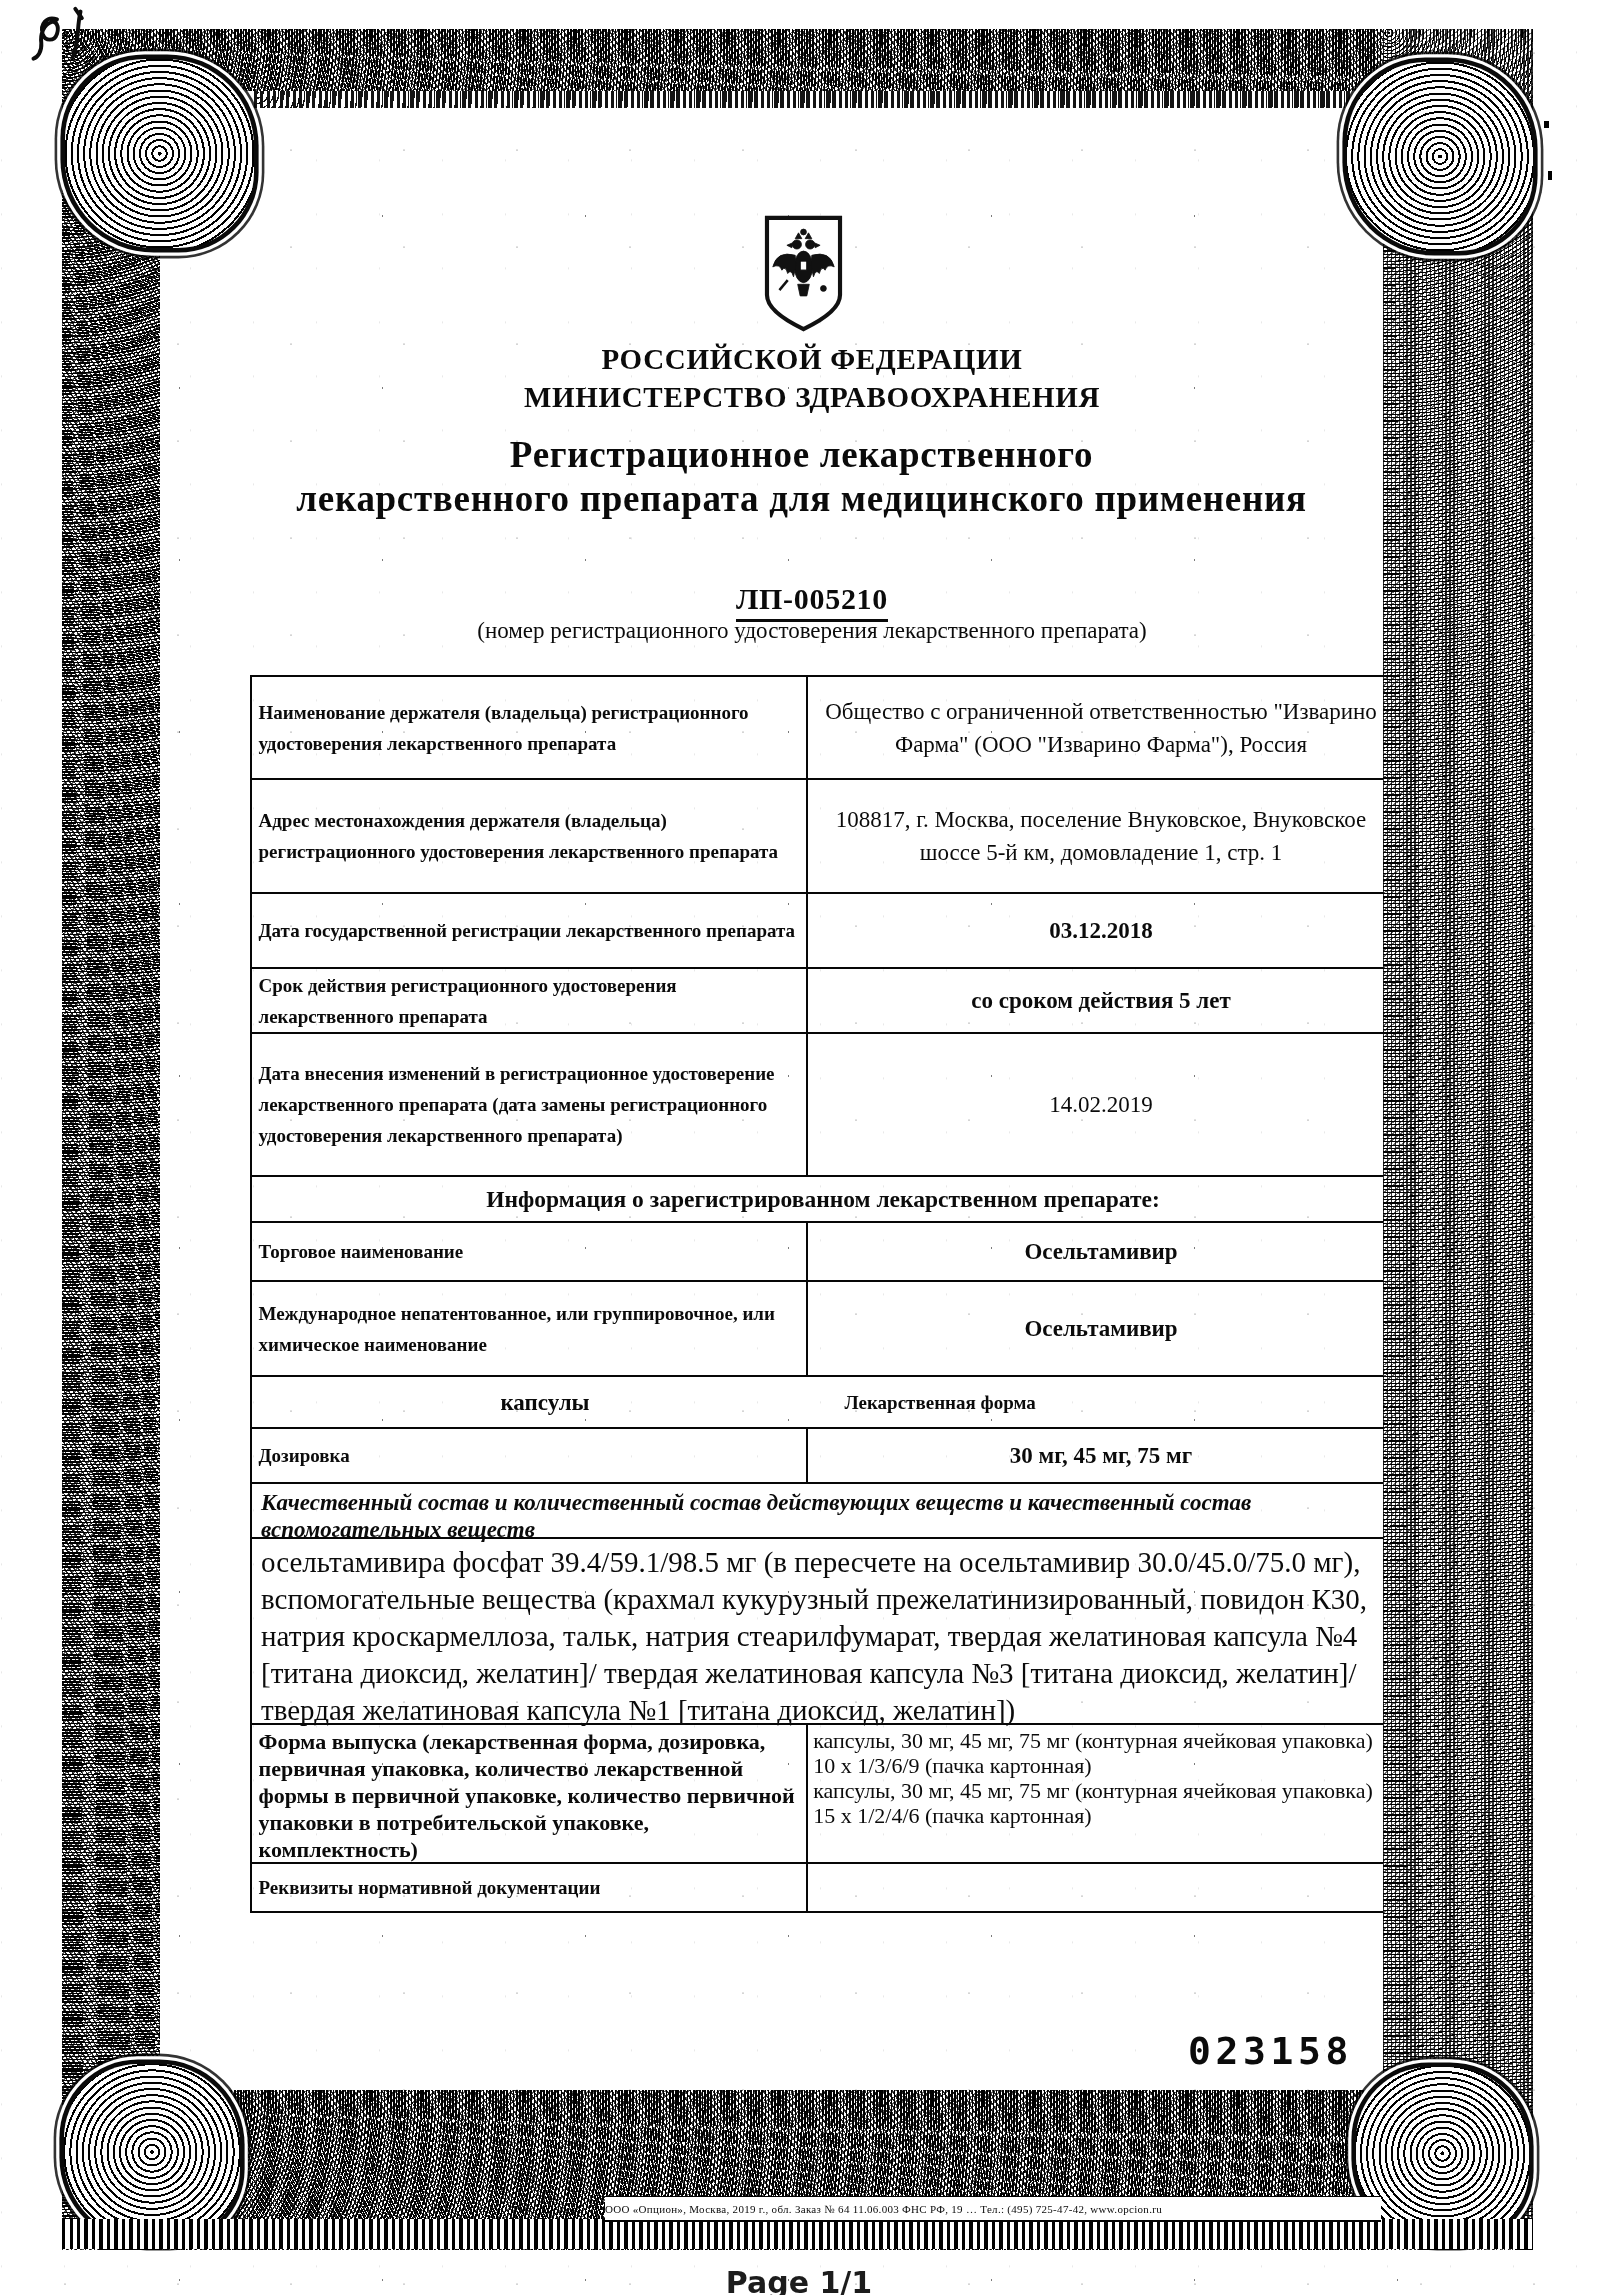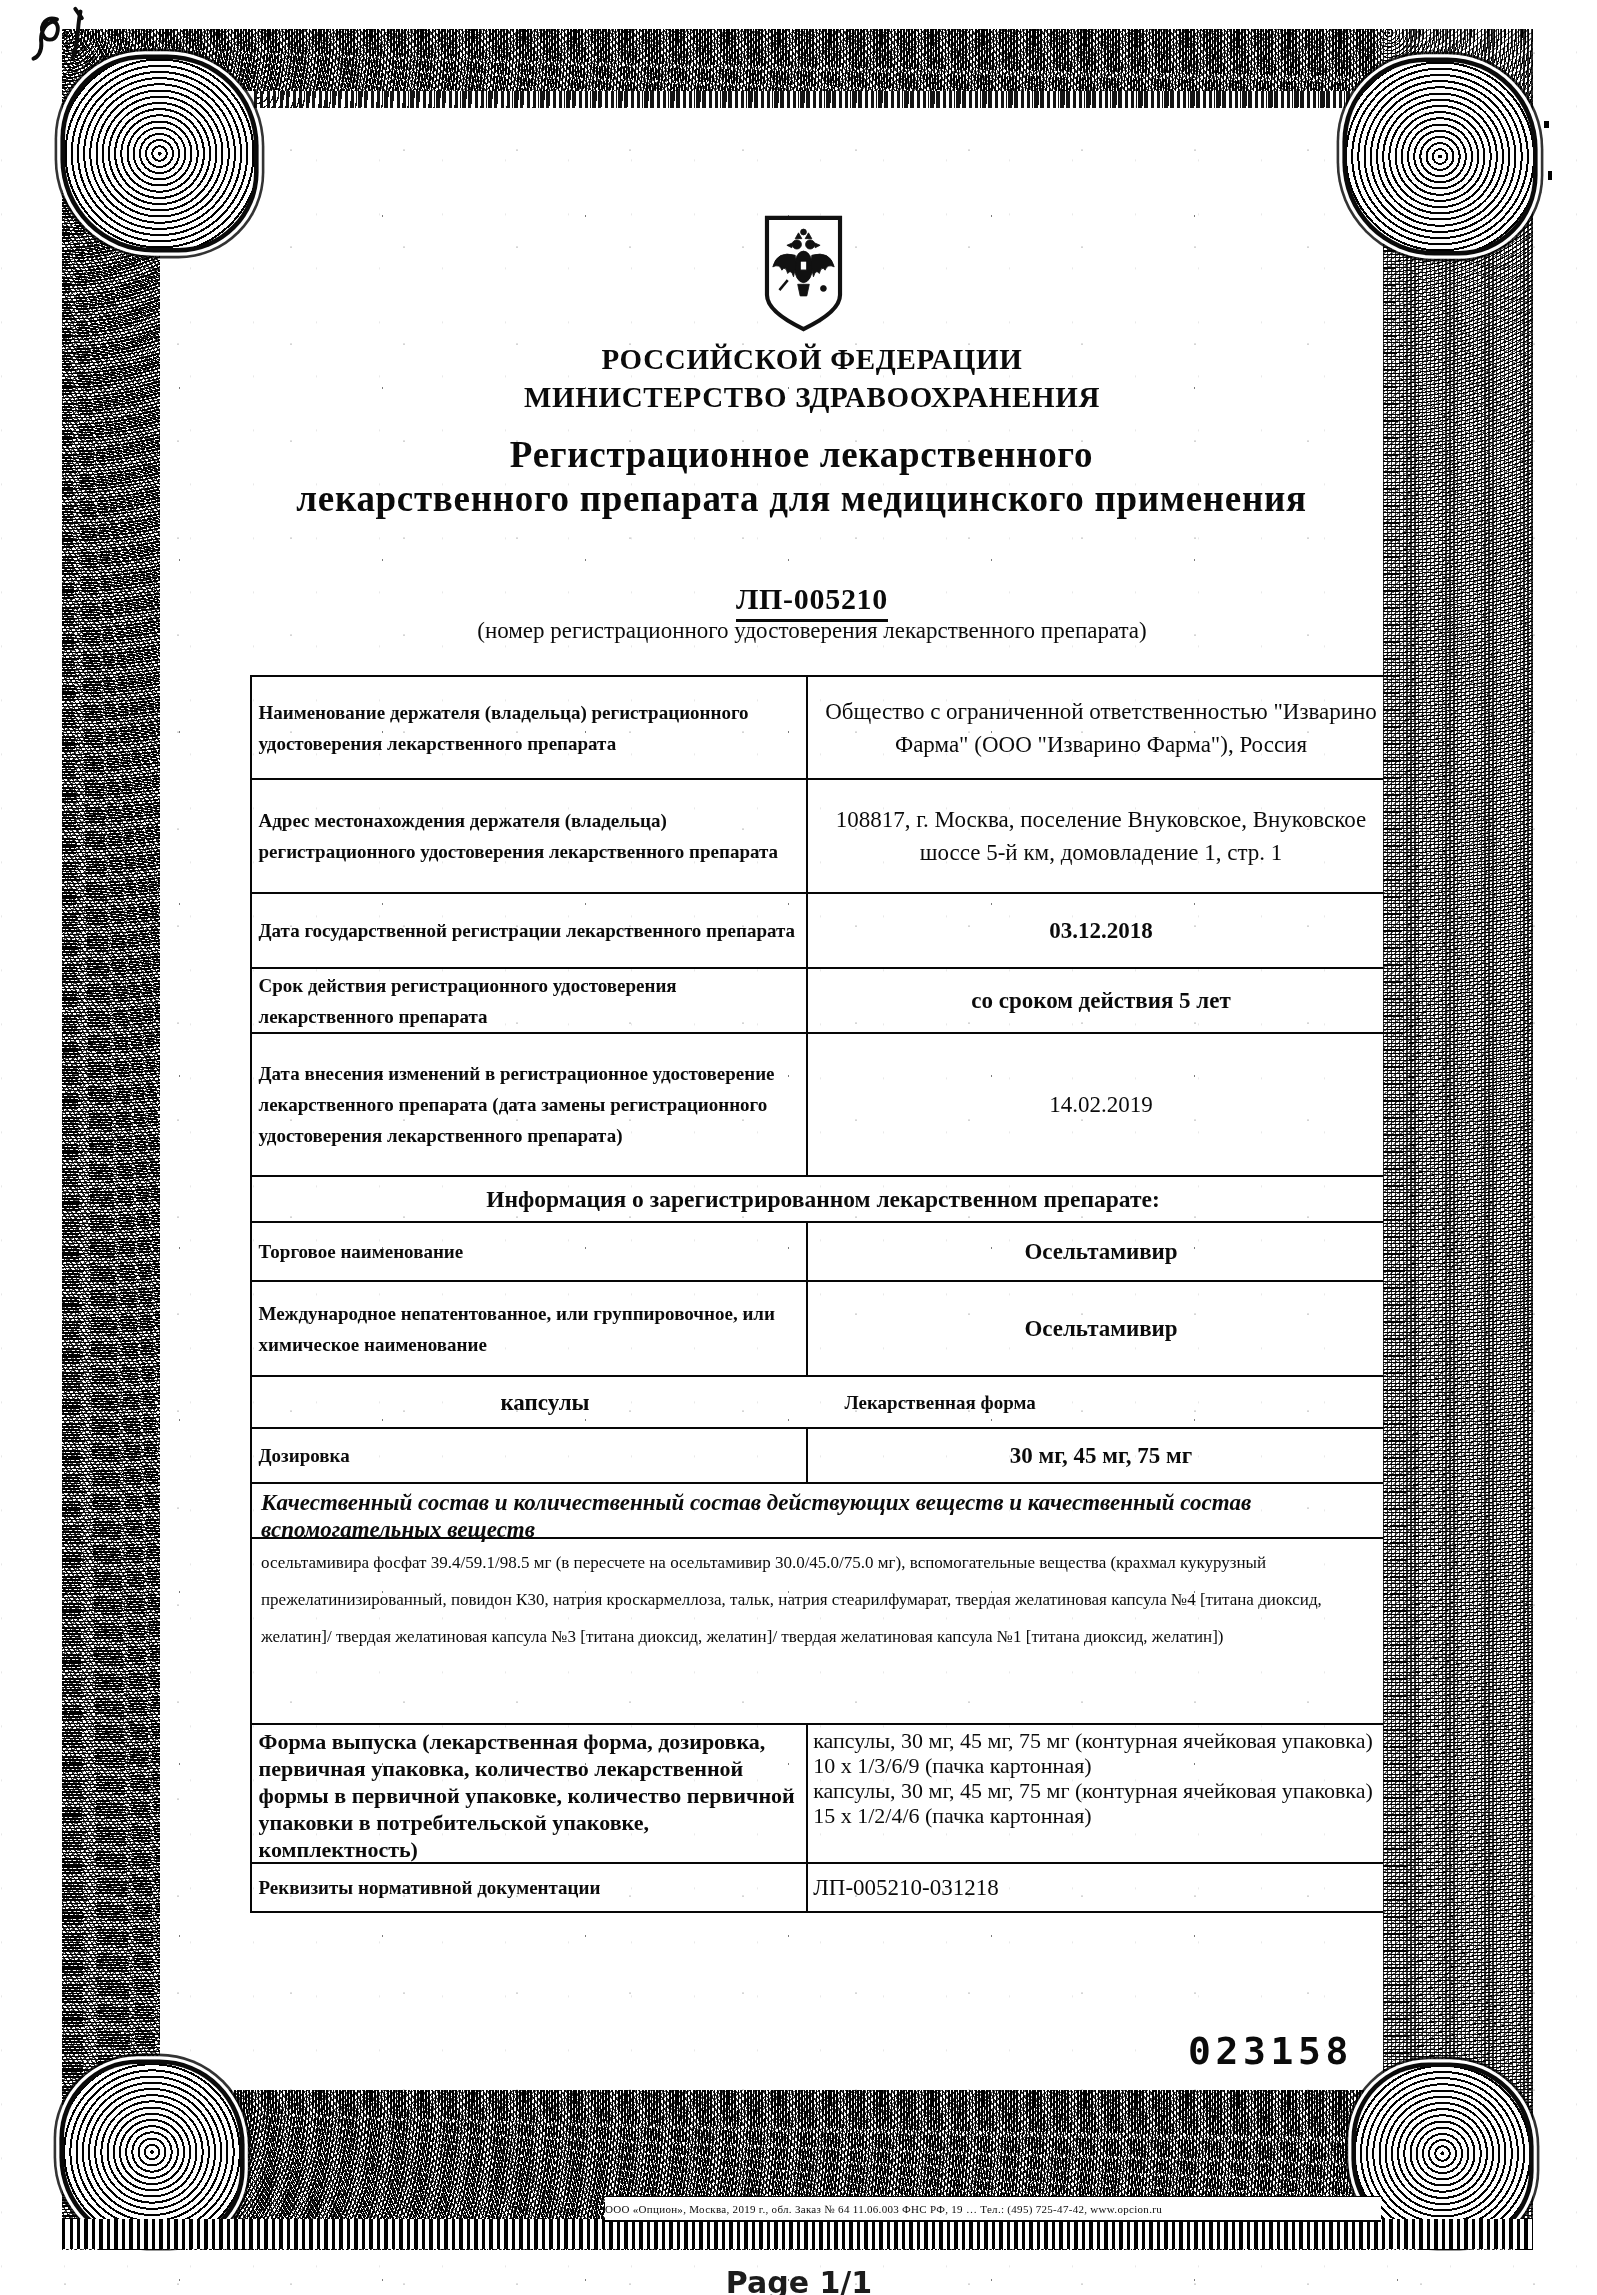--- a/index.html
+++ b/index.html
@@ -85,21 +85,21 @@
   .td.r{flex:1;padding:5.2px 9px;font-size:23px;line-height:33px;text-align:center;align-items:center;}
   .td.r.vbold{font-weight:bold;}
   .td.r.left{align-items:flex-start;text-align:left;padding-left:5.2px;line-height:25px;}
   .td.full{width:100%;padding:5.2px 9px;}
   .r-holder{height:101px}.r-addr{height:114px}.r-regdate{height:75px}.r-term{height:65px}
   .r-amend{height:143px}.r-info{height:46px}.r-trade{height:59px}.r-inn{height:95px}
   .r-formrow{height:52px}.r-dose{height:55px}.r-qual{height:55px}.r-comp{height:186px}
   .r-release{height:139px}.r-docs{height:49px}
   .r-info .td.full{font-weight:bold;font-size:23.5px;text-align:center;}
   .r-qual .td.full{font-weight:bold;font-size:23px;line-height:27px;justify-content:flex-start;font-style:italic;}
-  .r-comp .td.full{font-size:17px;line-height:37px;justify-content:flex-start;}
+  .r-comp .td.full{font-size:29px;line-height:37px;justify-content:flex-start;}
   .r-release .td.l{line-height:27px;font-size:22px;justify-content:flex-start;padding-top:2.6px;}
   .r-release .td.r{justify-content:flex-start;padding-top:2.6px;font-size:22px;}
   
   .serial{position:absolute;left:1188px;top:2029px;z-index:2;
     font-family:"DejaVu Sans Mono",monospace;font-weight:bold;
     font-size:38px;letter-spacing:4.6px;}
   .microstrip{position:absolute;left:605px;top:2196px;width:776px;height:23px;z-index:6;
     background:#fff;display:flex;align-items:center;overflow:hidden;white-space:nowrap;
     font-size:11px;letter-spacing:0.3px;border-top:1.3px solid #000;border-bottom:2px solid #000;}
   .pageind{position:absolute;left:0;top:2265px;width:1598px;text-align:center;z-index:2;
@@ -214,20 +214,19 @@
   </div>
   <div class="tr r-release">
     <div class="td l">Форма выпуска (лекарственная форма, дозировка, первичная упаковка, количество лекарственной формы в первичной упаковке, количество первичной упаковки в потребительской упаковке, комплектность)</div>
     <div class="td r left">
       <div>капсулы, 30 мг, 45 мг, 75 мг (контурная ячейковая упаковка) 10 х 1/3/6/9 (пачка картонная)</div>
       <div>капсулы, 30 мг, 45 мг, 75 мг (контурная ячейковая упаковка) 15 х 1/2/4/6 (пачка картонная)</div>
     </div>
   </div>
   <div class="tr r-docs">
     <div class="td l">Реквизиты нормативной документации</div>
-    <div class="td r left">ЛП-005210-031218</div>
   </div>
 </div>
 
 <div class="serial">023158</div>
 <div class="microstrip">ООО «Опцион», Москва, 2019 г., обл. Заказ № 64 11.06.003 ФНС РФ, 19 … Тел.: (495) 725-47-42, www.opcion.ru</div>
 <div class="pageind">Page 1/1</div>
 
 
 </body></html>

